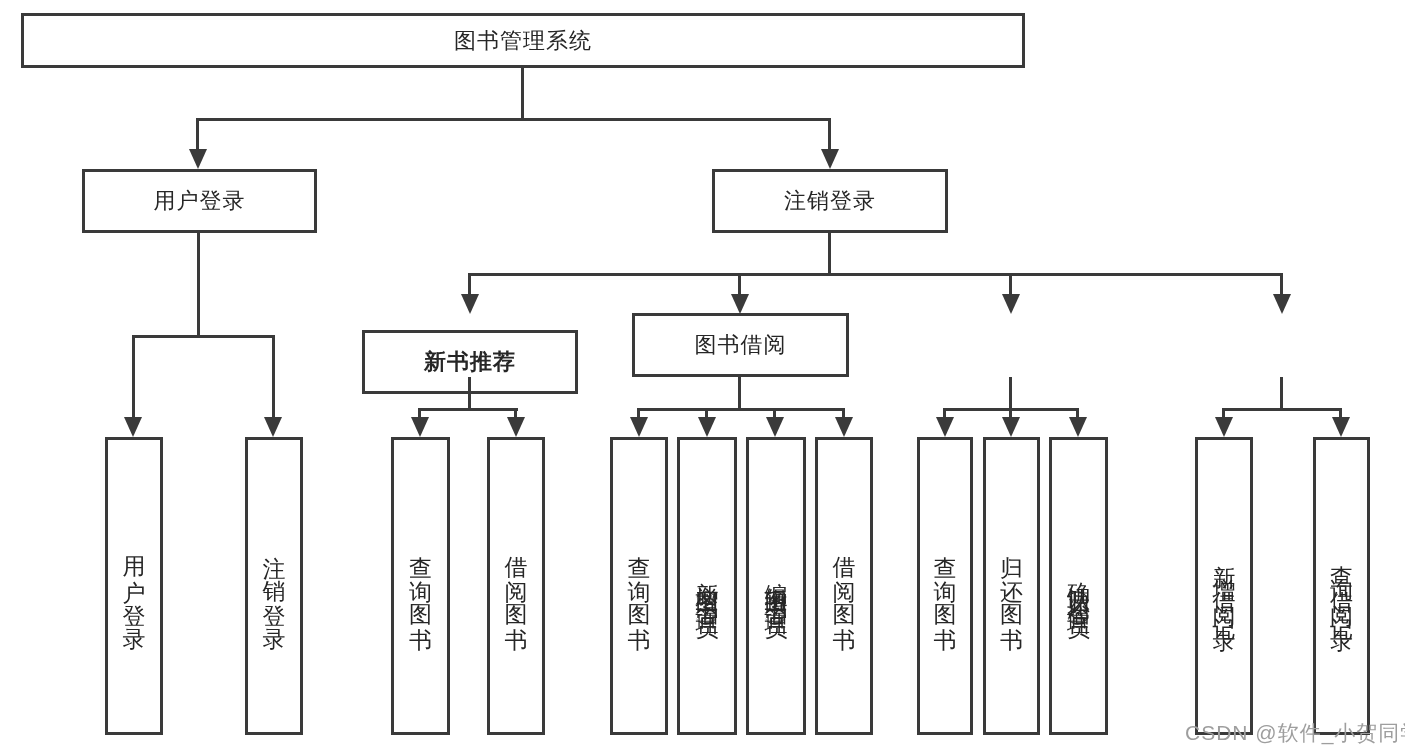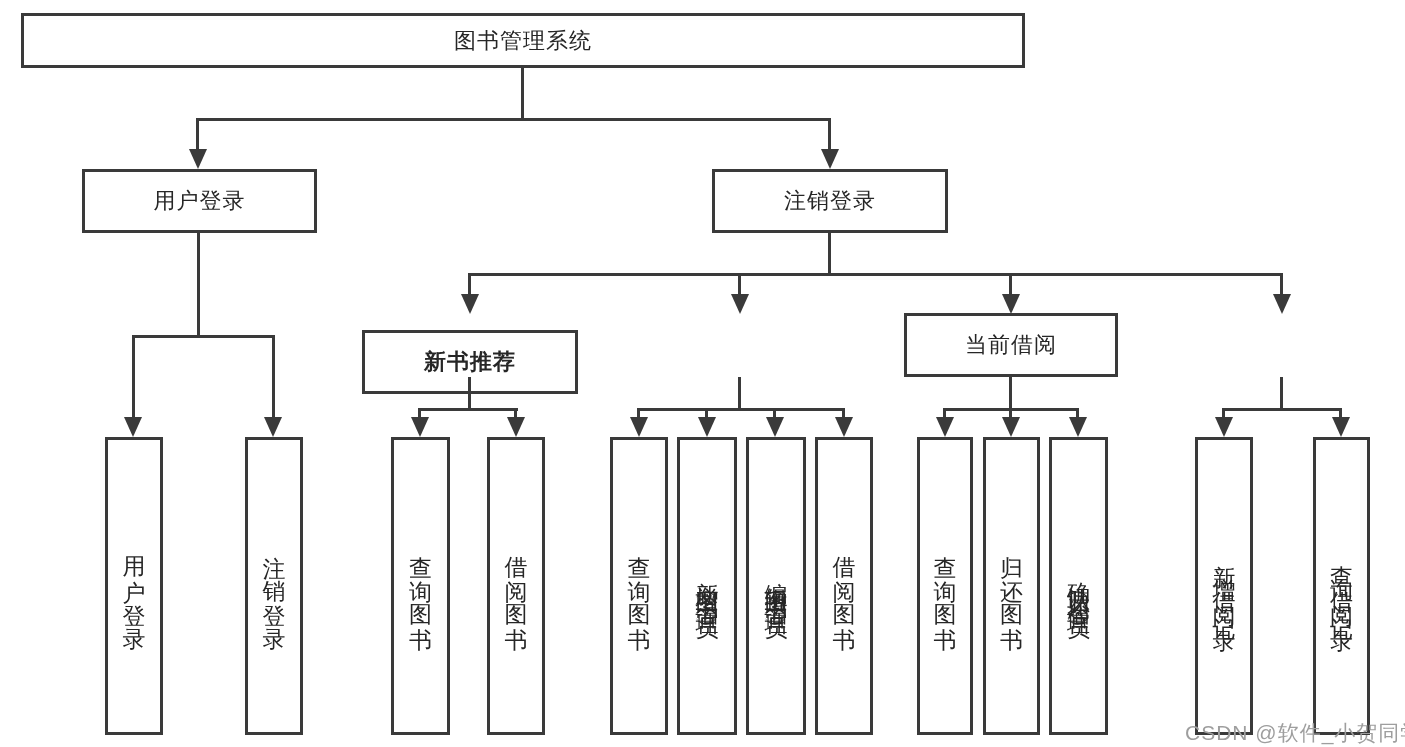--- a/index.html
+++ b/index.html
@@ -67,22 +67,22 @@
   <div class="vline" style="left:738px;top:273px;height:23px;"></div>
   <div class="arrowhead" style="left:731px;top:294px;"></div>
   <div class="vline" style="left:1009px;top:273px;height:23px;"></div>
   <div class="arrowhead" style="left:1002px;top:294px;"></div>
   <div class="vline" style="left:1280px;top:273px;height:23px;"></div>
   <div class="arrowhead" style="left:1273px;top:294px;"></div>
 
   <div class="box hbox" style="left:362px;top:330px;width:216px;height:64px;font-weight:bold;">
     <span>新书推荐</span>
   </div>
-  <div class="box hbox" style="left:904px;top:313px;width:214px;height:64px;">
-    <span>当前借阅</span>
+  <div class="box hbox" style="left:632px;top:313px;width:217px;height:64px;">
+    <span>图书借阅</span>
   </div>
 
   <div class="vline" style="left:468px;top:377px;height:32px;"></div>
   <div class="vline" style="left:738px;top:377px;height:32px;"></div>
   <div class="vline" style="left:1009px;top:377px;height:32px;"></div>
   <div class="vline" style="left:1280px;top:377px;height:32px;"></div>
 
   <div class="hline" style="left:418px;top:408px;width:100px;"></div>
   <div class="hline" style="left:637px;top:408px;width:208px;"></div>
   <div class="hline" style="left:943px;top:408px;width:136px;"></div>

